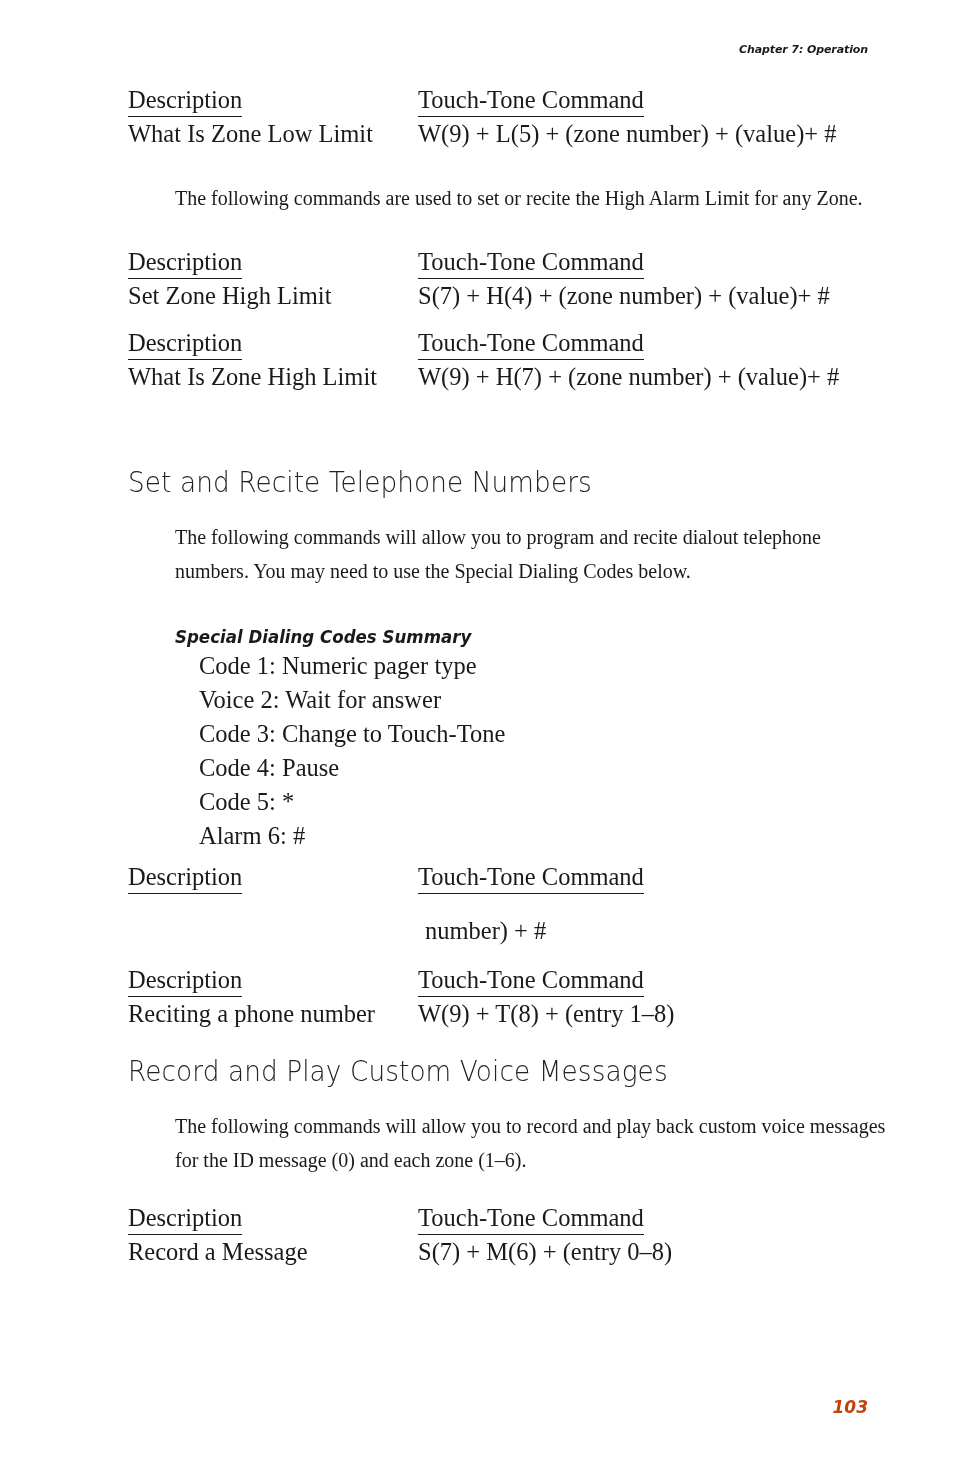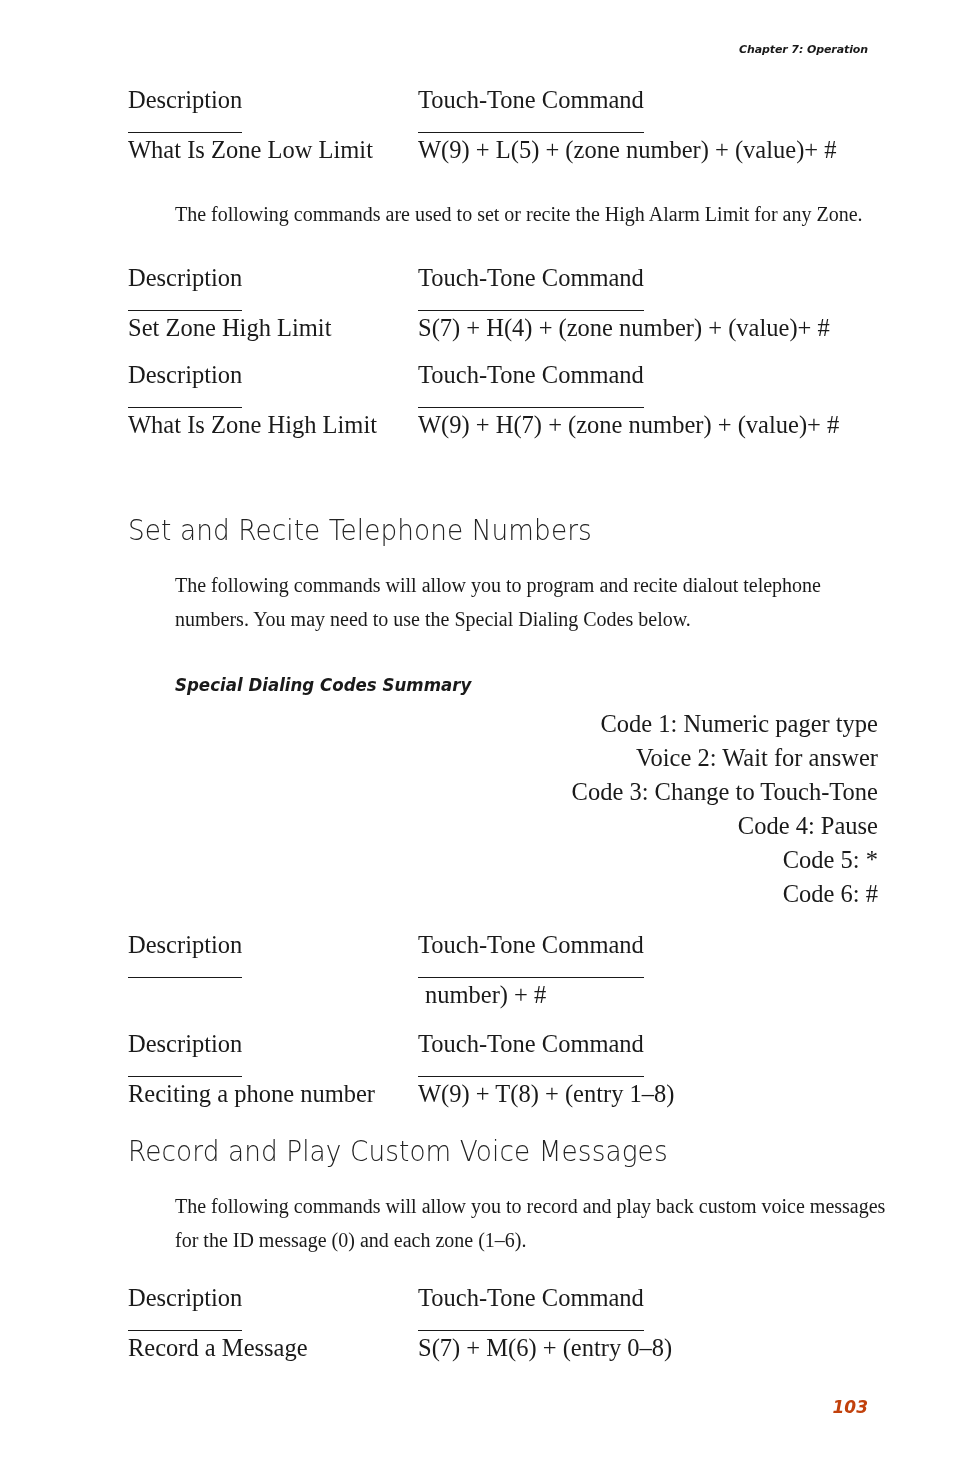--- a/index.html
+++ b/index.html
@@ -79,26 +79,27 @@
     line-height: 34px;
     vertical-align: top;
   }
   .hdr .col-desc,
   .hdr .col-cmd {
     line-height: 32px;
   }
   .hdr .col-desc span,
   .hdr .col-cmd span {
     border-bottom: 1.6px solid #1a1a1a;
-    padding-bottom: 16px;
+    padding-bottom: 0;
     display: inline-block;
   }
   .cmd-cont {
     display: block;
     white-space: nowrap;
+    margin-top: 20px;
   }
   .cmd-cont .spacer {
     display: inline-block;
     width: 297px;
   }
   .cmd-cont .cont-text {
     display: inline-block;
     font-size: 24.5px;
     line-height: 34px;
   }
@@ -130,25 +131,24 @@
     font-family: "DejaVu Sans", "Liberation Sans", sans-serif;
     font-style: italic;
     font-weight: 700;
     font-size: 17.5px;
     line-height: 24px;
     color: #1a1a1a;
     transform: scaleX(0.95);
     transform-origin: left center;
   }
   .code-list {
-    margin: 10px;
+    margin: 0;
     padding: 0;
     list-style: none;
     margin-left: 71px;
-    text-align: right;
   }
   .code-list li {
     font-size: 24.5px;
     line-height: 34px;
     white-space: nowrap;
   }
 
   
   .sp-8  { height: 8px; }
   .sp-14 { height: 14px; }
@@ -215,21 +215,21 @@
     <div class="sp-36"></div>
 
     <div class="subhead">Special Dialing Codes Summary</div>
 
     <ul class="code-list">
       <li>Code 1: Numeric pager type</li>
       <li>Voice 2: Wait for answer</li>
       <li>Code 3: Change to Touch-Tone</li>
       <li>Code 4: Pause</li>
       <li>Code 5: *</li>
-      <li>Code 6: #</li>
+      <li>Alarm 6: #</li>
     </ul>
 
     <div class="sp-8"></div>
 
     <div class="cmd-block">
       <div class="cmd-row hdr">
         <span class="col-desc"><span>Description</span></span><span class="col-cmd"><span>Touch-Tone Command</span></span>
       </div>
       <div class="cmd-cont">
         <span class="spacer"></span><span class="cont-text">number) + #</span>

